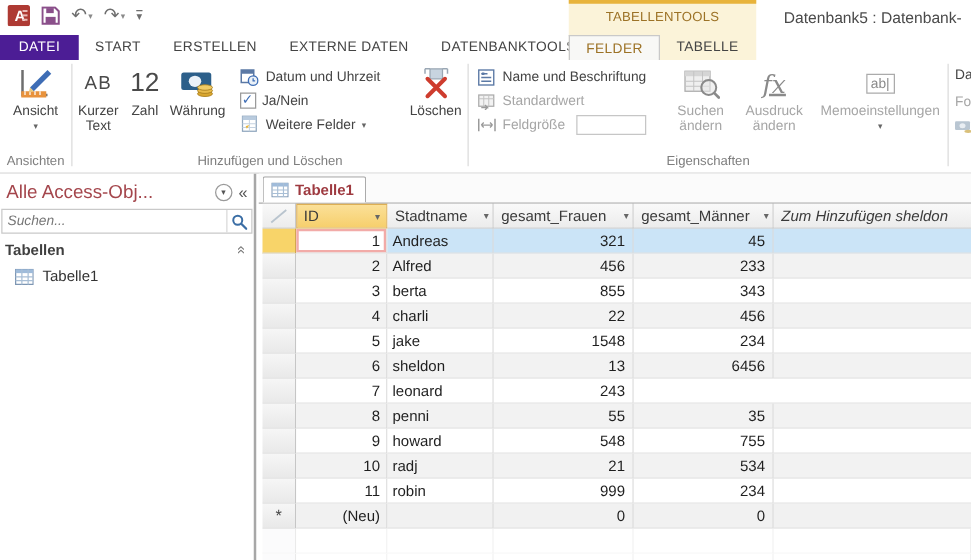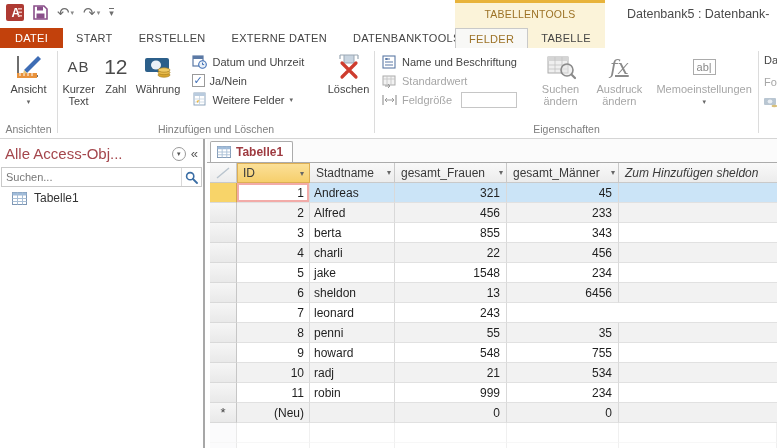--- a/index.html
+++ b/index.html
@@ -16,21 +16,21 @@
   .undo-redo { font-size:15px; color:#6E6E6E; line-height:14px; }
   .mini-dd { font-size:7px; color:#8a8a8a; }
   .qat-more { font-size:9px; color:#6E6E6E; border-top:1px solid #6E6E6E; padding-top:1px; line-height:7px; }
   .ctx-block { position:absolute; left:455px; top:0; width:150px; height:28px; background:#FBF3D9; }
   .ctx-goldbar { position:absolute; left:0; top:0; right:0; height:3px; background:#E8B33B; }
   .ctx-label { position:absolute; left:0; right:0; top:8px; text-align:center; font-size:10.5px; color:#9C7226; letter-spacing:.2px; }
   .app-title { position:absolute; left:627px; top:7px; font-size:12.5px; color:#4A4A4A; white-space:nowrap; }
   
   .tabrow { position:absolute; top:28px; left:0; right:0; height:20px; background:#fff; display:flex; align-items:stretch; }
   .tab { font-size:11px; color:#444; display:flex; align-items:center; padding:0 13px; letter-spacing:.3px; cursor:default; }
-  .tab-file { background:#c2410c; color:#fff; padding:0 15px; }
+  .tab-file { background:#4c1d95; color:#fff; padding:0 15px; }
   .ctx-tabs { position:absolute; left:455px; top:0; width:150px; height:20px; background:#FBF3D9; display:flex; }
   .tab-active { background:#F8F8F6; color:#9C7226; border:1px solid #C9C9C9; border-bottom:none; font-weight:bold; font-weight:normal; }
   
   .ribbon { position:absolute; top:48px; left:0; right:0; height:91px; background:#fff; border-bottom:1px solid #D5D5D5; }
   .rsep { position:absolute; top:3px; bottom:5px; width:1px; background:#DCDCDC; }
   .rgroup { position:absolute; top:0; bottom:0; }
   .glabel { position:absolute; bottom:3px; left:0; right:0; text-align:center; font-size:10.5px; color:#7E7E7E; white-space:nowrap; }
   .g1 { left:0; width:57px; }
   .g2 { left:58px; width:316px; }
   .g3 { left:375px; width:383px; }
@@ -53,21 +53,21 @@
   .gb-dis { color:#A6A6A6; }
   .g4 .fline { font-size:11px; color:#444; white-space:nowrap; }
   
   .content { position:absolute; top:139px; left:0; right:0; bottom:0; }
   .navpane { position:absolute; left:0; top:0; bottom:0; width:205px; background:#fff; border-right:2px solid #A7A7A7; }
   .np-title { display:flex; align-items:center; padding:6px 5px 4px 5px; }
   .np-title-text { font-size:15px; color:#A4464C; white-space:nowrap; flex:1; }
   .np-menu { width:14px; height:14px; border:1px solid #9a9a9a; border-radius:50%; display:flex; align-items:center; justify-content:center; font-size:7px; color:#555; margin-right:5px; }
   .np-collapse { font-size:13px; color:#555; }
   .np-search { margin:1px 1px 0 1px; border:1px solid #C9C9C9; height:20px; display:flex; align-items:center; }
-  .np-search-text { flex:1; font-size:11px; color:#777; padding-left:4px; }
+  .np-search-text { flex:1; font-size:11px; font-style:italic; color:#777; padding-left:4px; }
   .np-search-btn { width:20px; height:100%; border-left:1px solid #D9D9D9; display:flex; align-items:center; justify-content:center; }
   .np-group { display:flex; align-items:center; padding:6px 6px 3px 4px; }
   .np-group-text { font-size:12px; font-weight:bold; color:#3F3F3F; flex:1; }
   .np-chev { font-size:12px; color:#777; transform:rotate(90deg); }
   .np-item { display:flex; align-items:center; gap:7px; padding:4px 4px 4px 12px; font-size:12px; color:#333; cursor:default; }
   .docarea { position:absolute; left:207px; top:0; right:0; bottom:0; background:#fff; }
   
   .tabbar { height:24px; display:flex; align-items:flex-end; padding-left:3px; border-bottom:1px solid #ABABAB; background:#FBFBFB; }
   .doctab { display:flex; align-items:center; gap:5px; background:#fff; border:1px solid #ABABAB; border-bottom:none; border-radius:2px 2px 0 0; padding:3px 9px 3px 6px; font-size:12px; font-weight:bold; color:#9E3A40; }
   
@@ -322,20 +322,24 @@
     </div>
     <div class="np-search">
       <span class="np-search-text">Suchen...</span>
       <span class="np-search-btn">
         <svg width="13" height="13" viewBox="0 0 13 13">
             <circle cx="5.2" cy="5.2" r="3.6" fill="none" stroke="#3B6EA5" stroke-width="1.6"></circle>
             <path d="M8 8 L12 12" stroke="#3B6EA5" stroke-width="1.8" stroke-linecap="round"></path>
           </svg>
       </span>
     </div>
+    <div class="np-group">
+      <span class="np-group-text">Tabellen</span>
+      <span class="np-chev">«</span>
+    </div>
     <div class="np-item">
       <svg width="15" height="13" viewBox="0 0 15 13">
           <rect x="0.5" y="0.5" width="14" height="12" fill="#fff" stroke="#7D96B3" stroke-width="1"></rect>
           <rect x="0.5" y="0.5" width="14" height="3" fill="#9FBBDA"></rect>
           <path d="M0.5 6.5 h14 M0.5 9.5 h14 M5.5 0.5 v12 M10.5 0.5 v12" stroke="#A9BFD6" stroke-width="1"></path>
         </svg>
       <span>Tabelle1</span>
     </div>
   </div>
 

